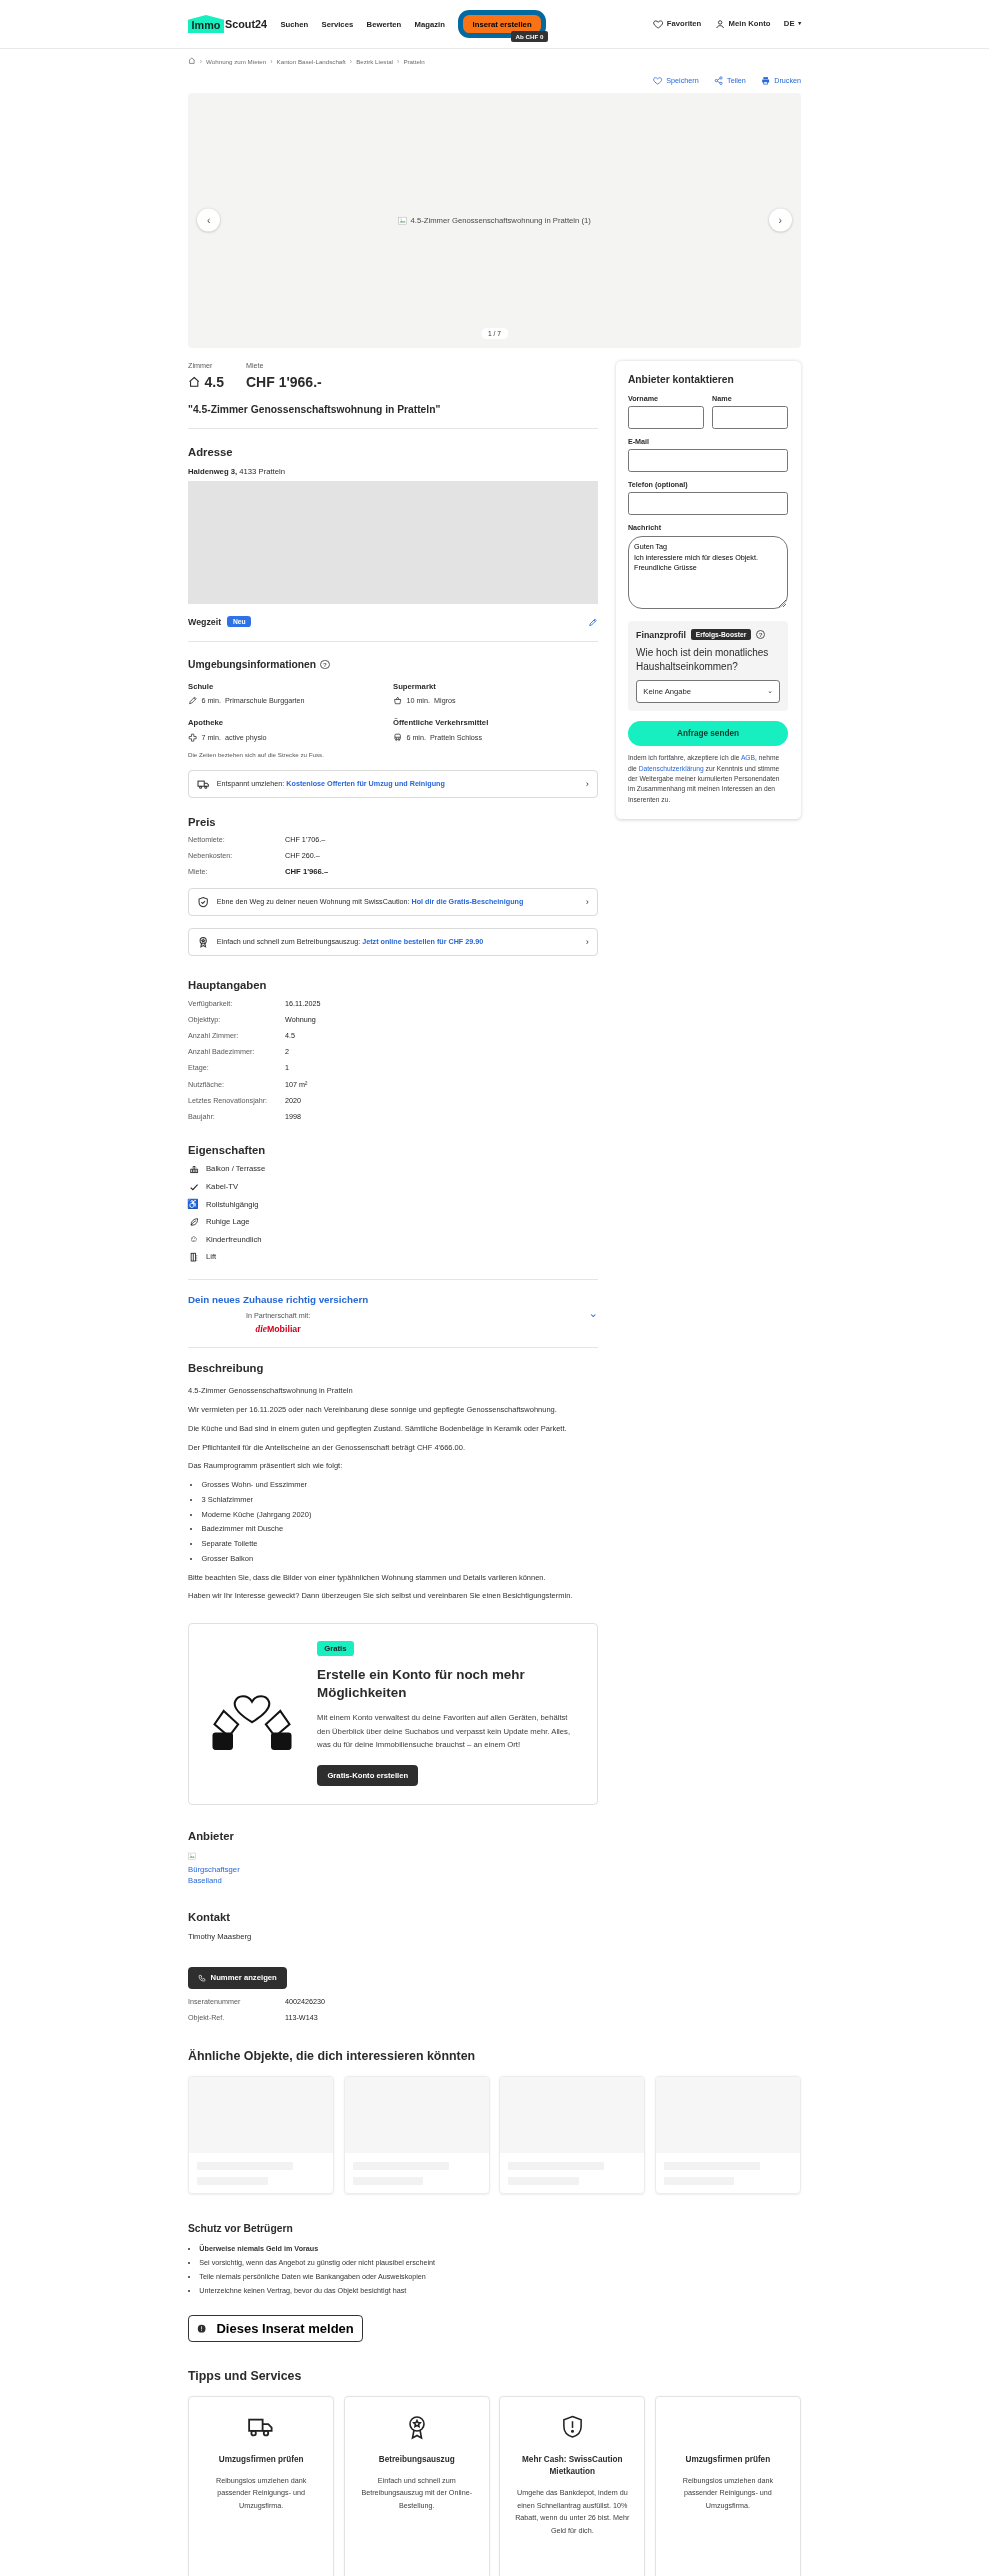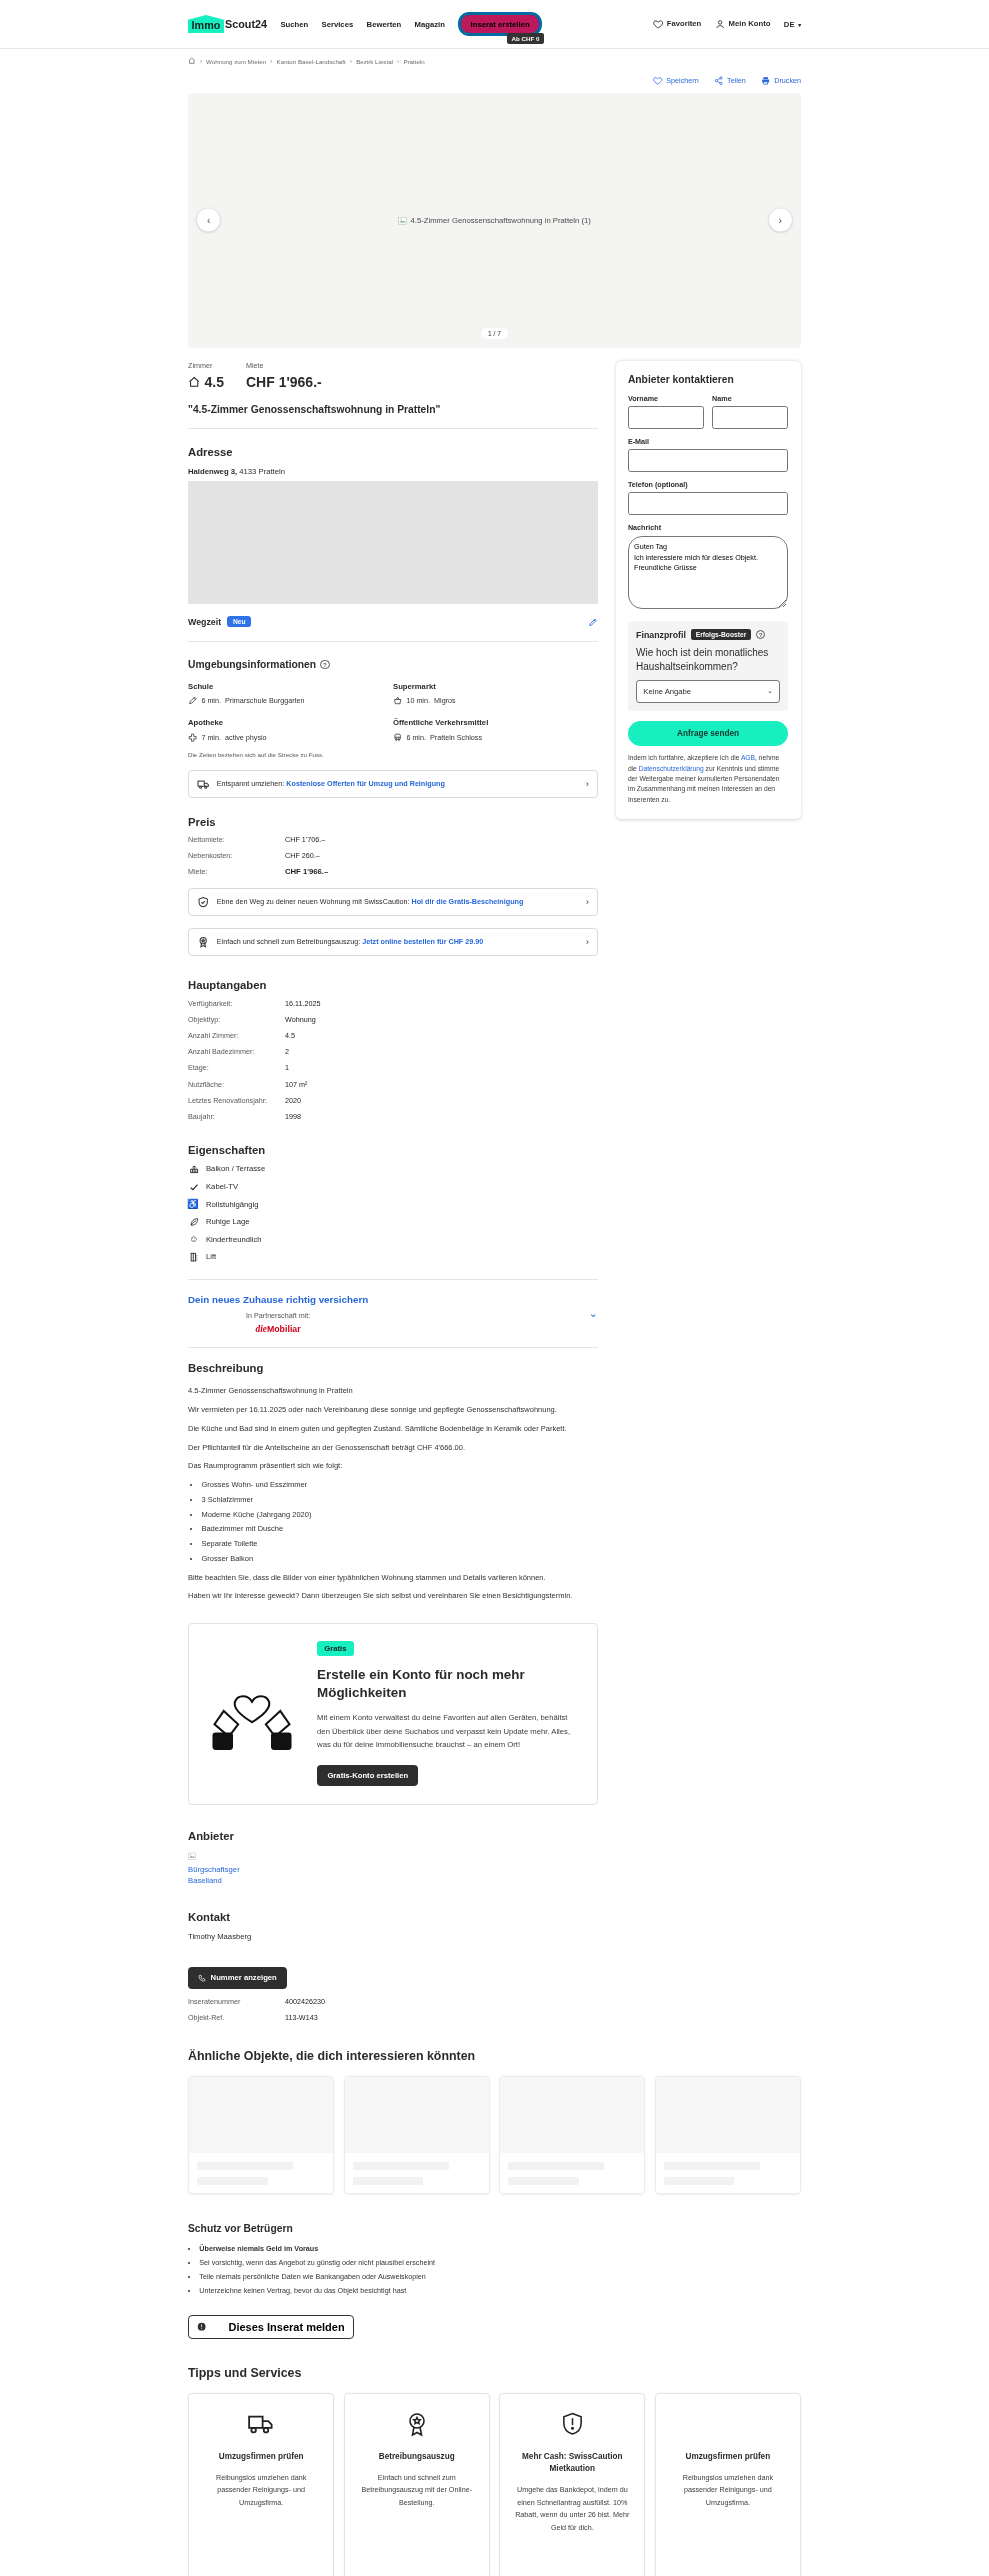--- a/index.html
+++ b/index.html
@@ -11,24 +11,24 @@
   
   .header { height:49px; border-bottom:0.5px solid #e8e8e8; background:#fff; }
   .header-inner { display:flex; align-items:center; height:100%; position:relative; }
   .logo { display:flex; align-items:center; font-size:10.8px; font-weight:bold; margin-right:13.4px; cursor:pointer; }
   .logo-immo { background:#18efc0; color:#10241f; padding:4.1px 3.6px 2.1px 3.6px;
                clip-path:polygon(50% 0,100% 26%,100% 100%,0 100%,0 26%); }
   .logo-scout { color:#222; margin-left:1px; }
   .nav { display:flex; gap:13.4px; align-items:center; }
   .nav-item { font-weight:bold; font-size:7.7px; color:#222; cursor:pointer; }
   .cta-wrap { position:relative; margin-left:13.4px; }
-  .cta { border:3px solid #0369a1; border-radius:11.3px; padding:4.6px 9.3px; font-weight:bold; font-size:7.7px; background:#be185d; cursor:pointer; }
+  .cta { border:5px solid #0369a1; border-radius:11.3px; padding:4.6px 9.3px; font-weight:bold; font-size:7.7px; background:#f97316; cursor:pointer; }
   .cta-badge { position:absolute; top:20.6px; right:-2.1px; background:#333; color:#fff; font-size:6.2px;
                font-weight:bold; padding:2.1px 4.6px; border-radius:2.1px; white-space:nowrap; }
-  .header-right { margin-left:auto; display:flex; align-items:flex-end; gap:13.4px; }
+  .header-right { margin-left:auto; display:flex; align-items:flex-start; gap:13.4px; }
   .hr-item { display:flex; align-items:center; gap:3.6px; font-weight:bold; font-size:7.7px; cursor:pointer; }
   .icon { display:inline-flex; align-items:center; justify-content:center; }
 
   
   .breadcrumb { display:flex; align-items:center; gap:4.1px; font-size:6.2px; color:#6b6b6b; margin-top:8.2px; }
   .bc-sep { color:#9a9a9a; font-size:6.7px; }
   .bc-item { cursor:pointer; }
 
   
   .gal-actions { display:flex; justify-content:flex-end; gap:15.5px; margin:11.3px 0 7.2px; }
@@ -125,22 +125,22 @@
   .skel-img { height:76px; background:#f6f6f6; }
   .skel-body { padding:8.2px; }
   .skel-bar { height:8.2px; background:#f2f2f2; border-radius:1px; }
   .skel-b1 { width:75%; margin-bottom:7.2px; } .skel-b2 { width:55%; }
 
   
   .fraud-head { font-size:10.3px; font-weight:bold; margin-top:29px; }
   .fraud ul { margin:9.3px 0 0; padding-left:11.3px; }
   .fraud li { font-size:7.2px; margin:5.2px 0; color:#333; }
   .fraud li:first-child { font-weight:bold; }
-  .btn-outline { display:inline-flex; align-items:center; gap:22px; background:#fff; border:0.5px solid #333;
-                 border-radius:4.1px; padding:5.2px 8.2px; font-weight:bold; font-size:11px; margin-top:14.4px; cursor:pointer; }
+  .btn-outline { display:inline-flex; align-items:center; gap:10px; background:#fff; border:0.5px solid #333;
+                 border-radius:4.1px; padding:5.2px 8.2px; font-weight:bold; font-size:13px; margin-top:14.4px; cursor:pointer; }
 
   
   .tips-head { font-size:12.4px; font-weight:bold; margin-top:27px; }
   .tip-card { flex:1; border:0.5px solid #e3e3e3; border-radius:4.1px; box-shadow:0 0.5px 2.1px rgba(0,0,0,.06);
               padding:14.4px 11.3px; display:flex; flex-direction:column; align-items:center; text-align:center; min-height:196px; }
   .tip-ico { height:31px; display:flex; align-items:center; justify-content:center; margin-bottom:11.3px; }
   .tip-title { font-weight:bold; font-size:8.2px; line-height:1.5; }
   .tip-text { font-size:7.2px; color:#3c3c3c; line-height:1.75; margin-top:8.2px; }
 
   

